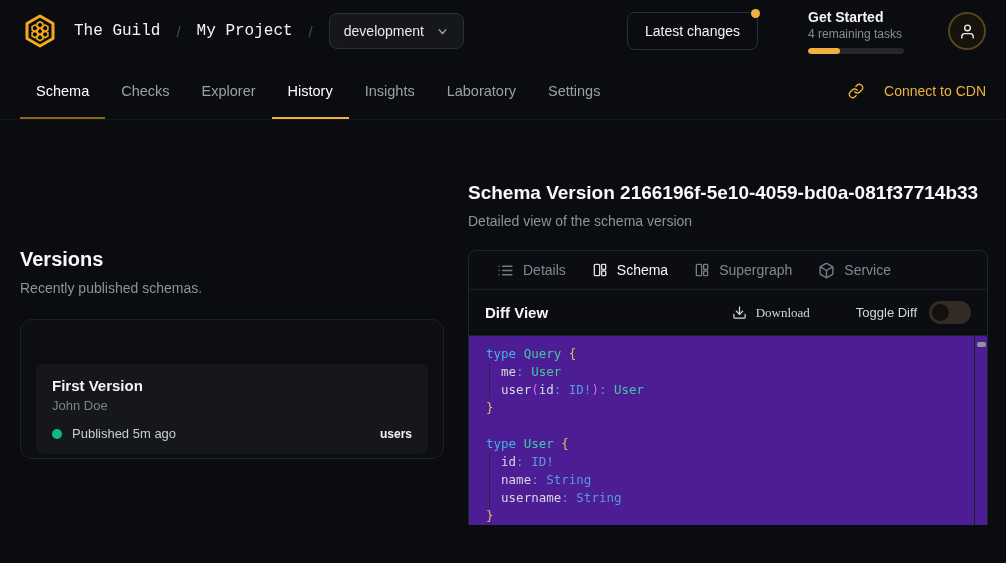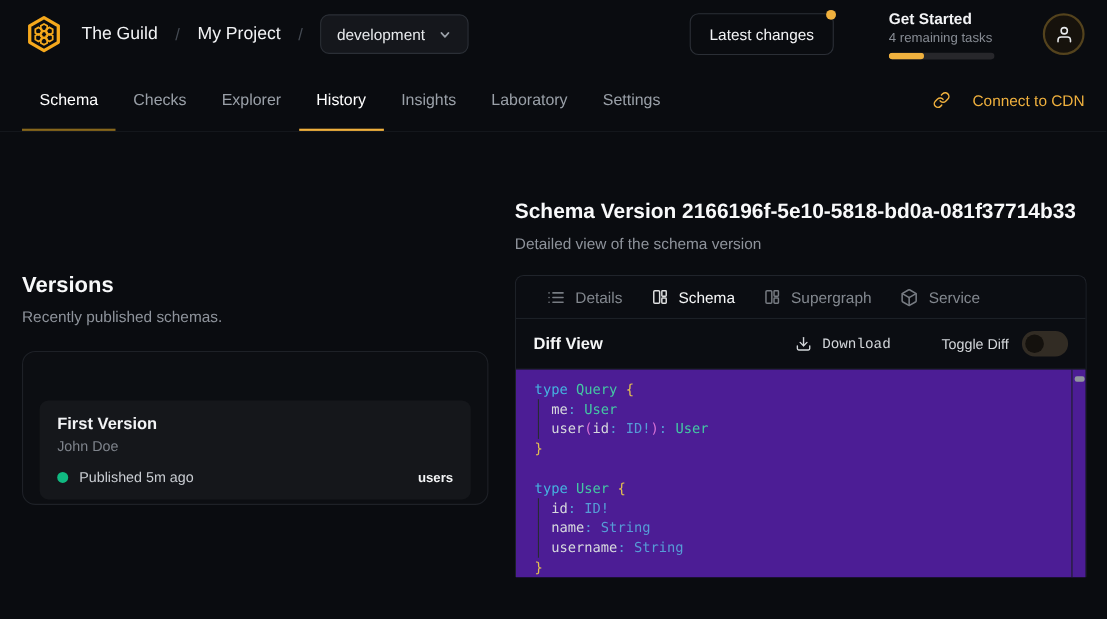--- a/index.html
+++ b/index.html
@@ -8,21 +8,21 @@
     background:#0a0c10;
     color:#f3f4f6;
     font-family:"Liberation Sans", sans-serif;
     font-size:14px;
   }
   svg { display:block; }
 
   
   .header { display:flex; align-items:center; height:62px; padding:0 20px; }
   .logo { width:40px; height:40px; cursor:pointer; }
-  .crumb { font-size:16px; font-weight:500; color:#f3f4f6; margin-left:14px; cursor:pointer; }
+  .crumb { font-size:16px; font-weight:500; color:#f3f4f6; margin-left:14px; cursor:pointer;font-family:Liberation Mono, monospace; }
   .crumb-sep { color:#454b54; font-size:15px; margin:0 16px; }
   .env-select {
     display:flex; align-items:center; gap:12px;
     background:#15171c; border:1px solid #2b2f36; border-radius:8px;
     padding:9px 14px; font-size:14px; color:#e8eaed; cursor:pointer;
   }
   .spacer { flex:1; }
   .latest-btn {
     position:relative; border:1px solid #2b2f36; background:transparent; border-radius:8px;
     padding:10px 17px; font-size:14px; color:#f3f4f6; cursor:pointer; font-family:inherit;
@@ -76,21 +76,21 @@
     background:#0b0d12; overflow:hidden;
   }
   .panel-tabs { display:flex; align-items:center; height:39px; padding:0 15px; border-bottom:1px solid #1c2026; }
   .panel-tab { display:flex; align-items:center; gap:9px; padding:0 13px; font-size:14px; color:#83888f; cursor:pointer; height:100%; }
   .panel-tab.active { color:#f5f6f7; }
   .panel-tab svg { opacity:.9; }
 
   .diff-row { display:flex; align-items:center; height:46px; padding:0 16px; border-bottom:1px solid #1c2026; }
   .diff-title { font-size:15px; font-weight:700; color:#f5f6f7; }
   .diff-actions { margin-left:auto; display:flex; align-items:center; }
-  .download-btn { display:flex; align-items:center; gap:9px; font-size:13px; color:#d3d6da; cursor:pointer; background:none; border:none; font-family:Liberation Mono, monospace; }
+  .download-btn { display:flex; align-items:center; gap:9px; font-size:13px; color:#d3d6da; cursor:pointer; background:none; border:none; font-family:Liberation Serif, serif; }
   .toggle-label { font-size:13px; color:#d3d6da; margin-left:46px; }
   .switch { margin-left:12px; width:42px; height:23px; border-radius:12px; background:#322c24; position:relative; cursor:pointer; }
   .switch .knob { position:absolute; top:3px; left:3px; width:17px; height:17px; border-radius:50%; background:#14110d; }
 
   .code-area {
     flex:1; position:relative; background:#4c1d95; overflow:hidden;
     font-family:"DejaVu Sans Mono", monospace; font-size:12.5px; line-height:18px;
     padding:9px 18px 0 17px;
   }
   .code-line { white-space:pre; height:18px; position:relative; }
@@ -200,21 +200,21 @@
               <span class="vi-dot" style="background: rgb(16, 185, 129);"></span>
               <span class="vi-status">Published 5m ago</span>
               <span class="vi-service">users</span>
             </div>
           </div>
         </div>
     </div>
   </div>
 
   <div class="col-right">
-    <div class="detail-title">Schema Version 2166196f-5e10-5818-bd0a-081f37714b33</div>
+    <div class="detail-title">Schema Version 2166196f-5e10-4059-bd0a-081f37714b33</div>
     <div class="sec-sub">Detailed view of the schema version</div>
 
     <div class="panel">
       <div class="panel-tabs" id="panel-tabs">
           <div class="panel-tab">
             <span>
               <svg width="17" height="17" viewBox="0 0 24 24" fill="none" stroke="currentColor" stroke-width="2" stroke-linecap="round" stroke-linejoin="round">
                 <line x1="8" y1="6" x2="21" y2="6"></line>
                 <line x1="8" y1="12" x2="21" y2="12"></line>
                 <line x1="8" y1="18" x2="21" y2="18"></line>

